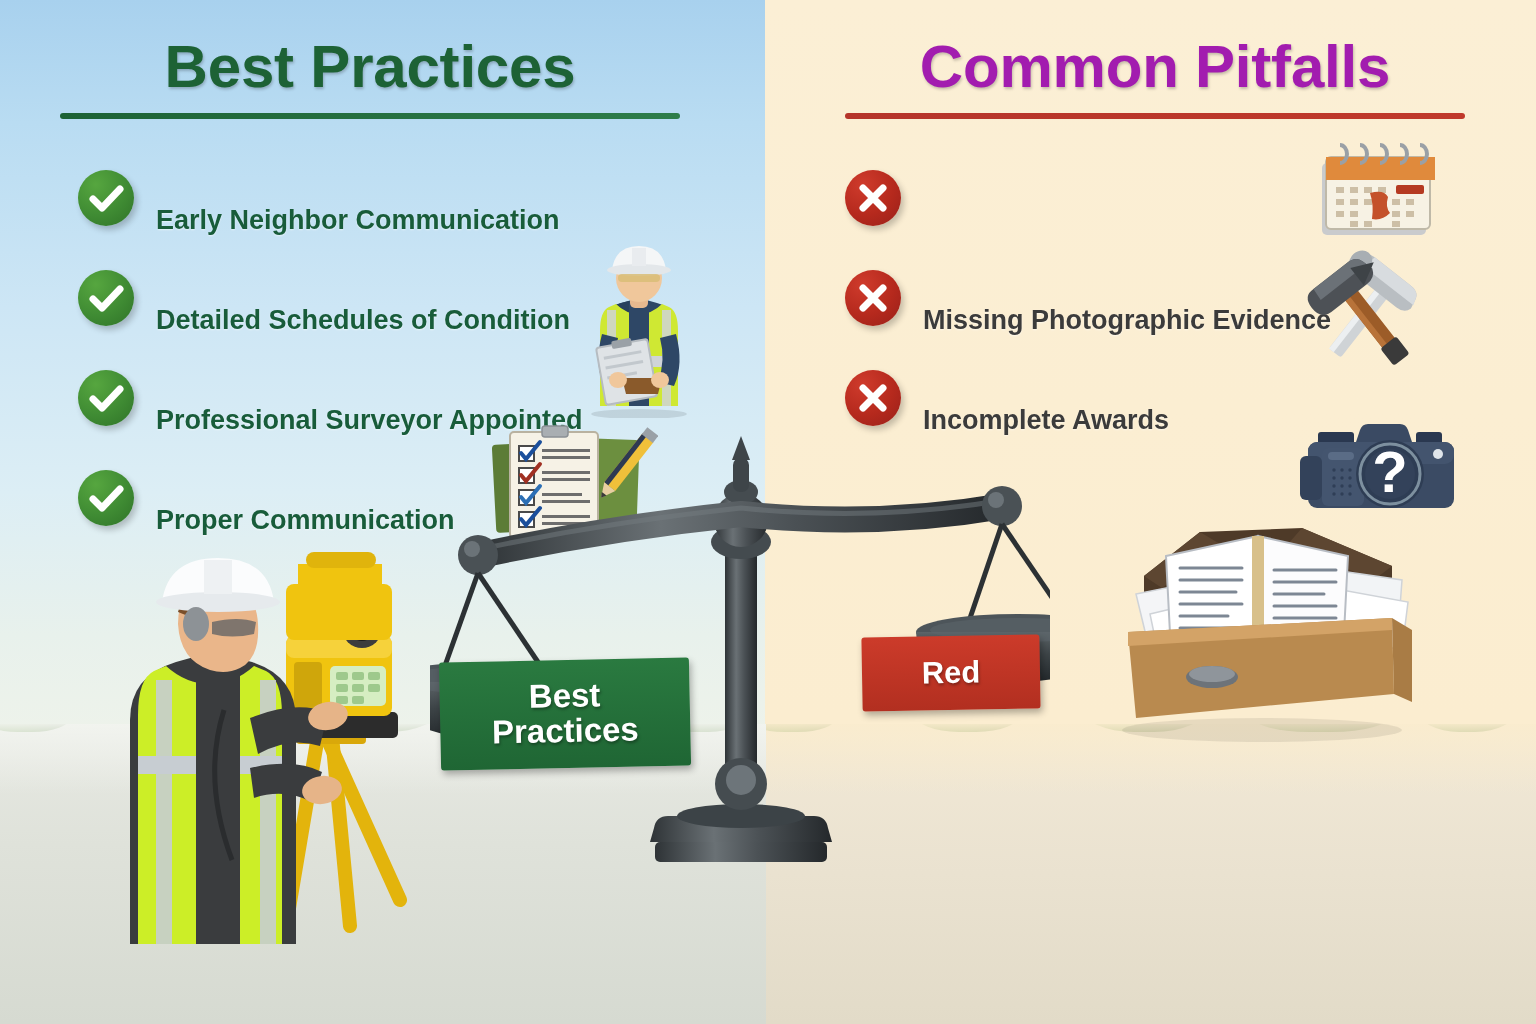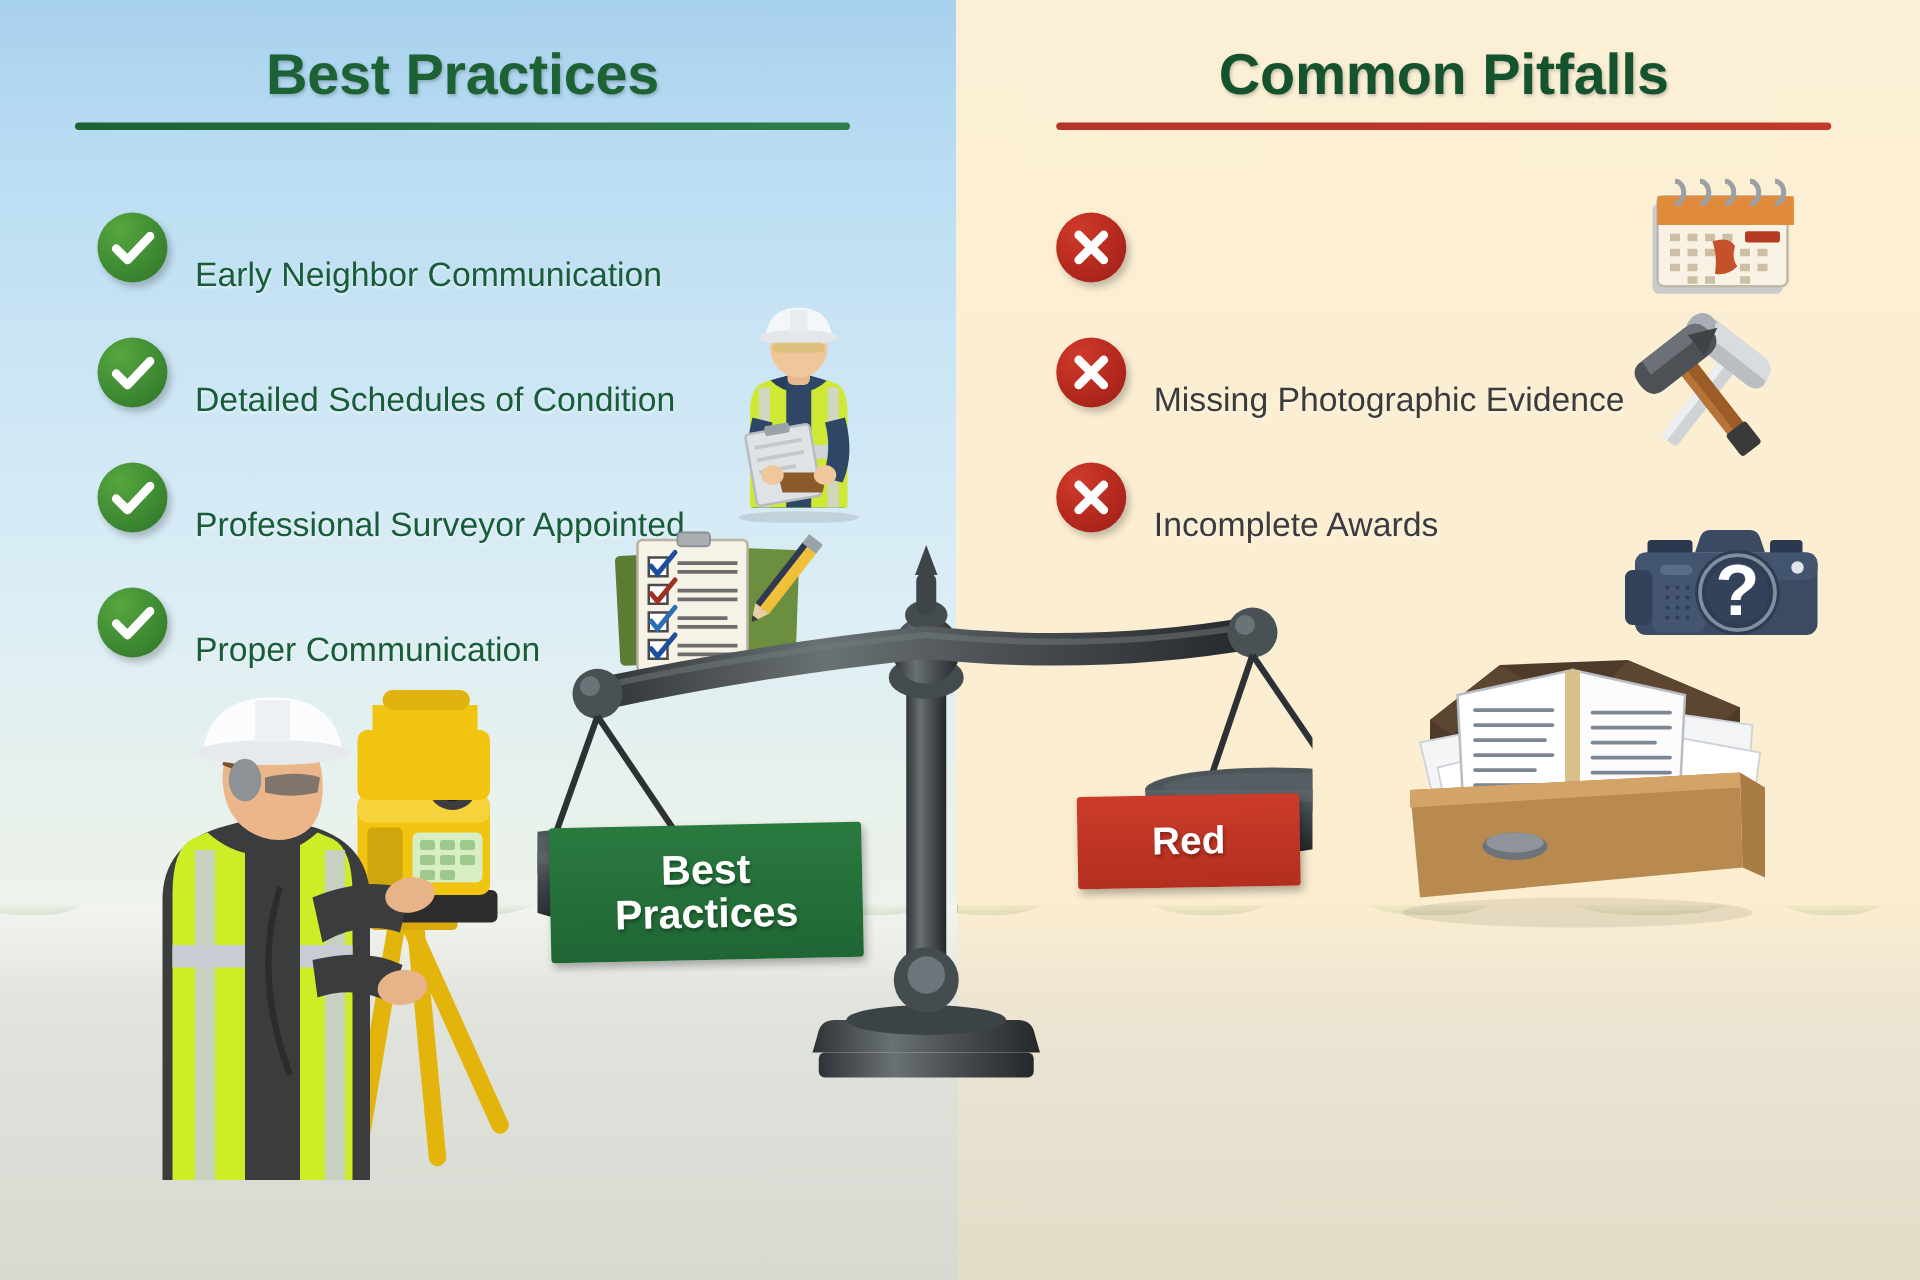--- a/index.html
+++ b/index.html
@@ -32,38 +32,38 @@
   .bush { position:absolute; bottom:-8px; border-radius:50% 50% 42% 42%;
           background:radial-gradient(circle at 35% 28%,#6fa43e,#3f7024 70%,#2d5419); }
 
   
   .haze { position:absolute; left:0; right:0; top:0; height:70px;
           background:linear-gradient(180deg,rgba(242,244,239,.96),rgba(242,244,239,0)); }
   .terrace-r .haze{ background:linear-gradient(180deg,rgba(250,236,206,.96),rgba(250,236,206,0)); }
 
   
   .heading { position:absolute; text-align:center; }
-  .heading h1 { font-size:46px; font-weight:bold; letter-spacing:-.2px;
+  .heading h1 { font-size:60px; font-weight:bold; letter-spacing:-.2px;
                 text-shadow:1px 2px 3px rgba(0,0,0,.22); }
   .rule { height:6px; border-radius:3px; margin-top:12px; }
 
   .heading-left  { left:60px;  width:620px; top:32px; }
   .heading-left h1 { color:#1d6235; }
   .heading-left .rule { background:linear-gradient(90deg,#1d6235,#2e7d4a); }
 
   .heading-right { left:845px; width:620px; top:32px; }
-  .heading-right h1 { color:#14532d; }
+  .heading-right h1 { color:#a21caf; }
   .heading-right .rule { background:linear-gradient(90deg,#b5342a,#c0392b); }
 
   
   .list { position:absolute; }
   .list-left  { left:78px;  top:148px; width:640px; }
   .list-right { left:845px; top:148px; width:560px; }
   .bullet { display:flex; align-items:center; height:100px; }
-  .bullet .txt { font-size:27px; font-weight:normal; margin-left:22px;
+  .bullet .txt { font-size:27px; font-weight:bold; margin-left:22px;
                  text-shadow:0 1px 2px rgba(255,255,255,.55); white-space:nowrap;margin-top:45px; }
   .list-left  .txt { color:#185c3a; }
   .list-right .txt { color:#3b3b3b; }
 
   .badge { flex:0 0 auto; width:56px; height:56px; border-radius:50%;
            position:relative; box-shadow:3px 4px 6px rgba(0,0,0,.22); }
   .badge.ok  { background:radial-gradient(circle at 32% 26%,#56a63f,#3f8b33 55%,#2f7228 100%); }
   .badge.no  { background:radial-gradient(circle at 32% 26%,#cf3b2c,#b5291d 55%,#98201a 100%); }
   .badge svg { position:absolute; inset:0; width:56px; height:56px; }
 

